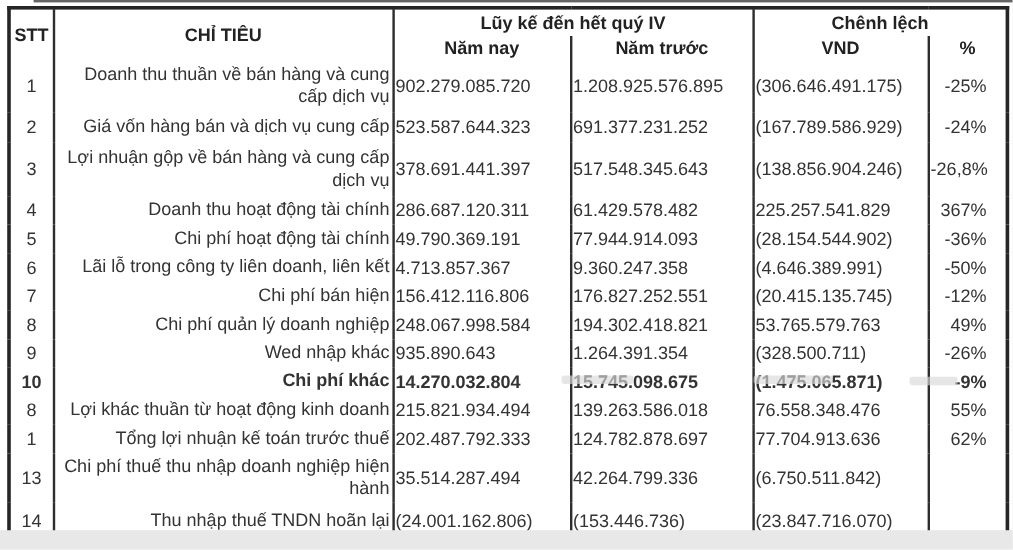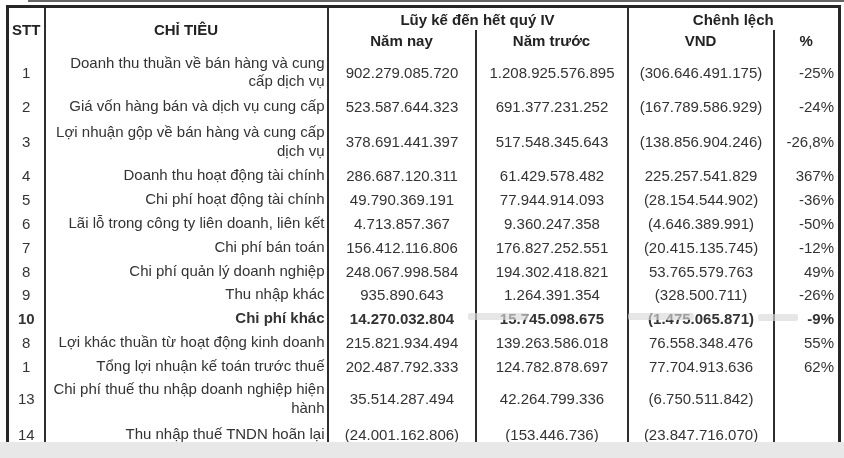--- a/index.html
+++ b/index.html
@@ -39,22 +39,22 @@
     text-align:center;vertical-align:middle;
     border-bottom:2px solid #2e2e2e;
     padding:0 2px;
   }
   tr.hrow1 th{height:22px;}
   tr.hrow2 th{height:20px;margin-left:42px;}
   
   tbody td{vertical-align:middle;color:#333;}
   td.stt{text-align:center;}
   td.label{text-align:right;padding:1px 2px 1px 4px;line-height:1.22;}
-  td.num{text-align:center;padding-right:0;white-space:nowrap;}
-  td.pct{text-align:right;padding-right:4px;white-space:nowrap;}
+  td.num{text-align:left;padding-right:0;white-space:nowrap;}
+  td.pct{text-align:right;padding-right:16px;white-space:nowrap;}
 
   tbody tr:nth-child(1) td{height:42px;}
   tbody tr:nth-child(2) td{height:23px;}
   tbody tr:nth-child(3) td{height:43px;}
   tbody tr:nth-child(4) td{height:21px;}
   tbody tr:nth-child(5) td{height:22px;}
   tbody tr:nth-child(6) td{height:22px;}
   tbody tr:nth-child(7) td{height:22px;}
   tbody tr:nth-child(8) td{height:22px;}
   tbody tr:nth-child(9) td{height:21px;}
@@ -138,37 +138,37 @@
         <tr>
           <td class="stt">6</td>
           <td class="label">Lãi lỗ trong công ty liên doanh, liên kết</td>
           <td class="num">4.713.857.367</td>
           <td class="num">9.360.247.358</td>
           <td class="num">(4.646.389.991)</td>
           <td class="pct">-50%</td>
         </tr>
         <tr>
           <td class="stt">7</td>
-          <td class="label">Chi phí bán toán</td>
+          <td class="label">Chi phí bán hiện</td>
           <td class="num">156.412.116.806</td>
           <td class="num">176.827.252.551</td>
           <td class="num">(20.415.135.745)</td>
           <td class="pct">-12%</td>
         </tr>
         <tr>
           <td class="stt">8</td>
           <td class="label">Chi phí quản lý doanh nghiệp</td>
           <td class="num">248.067.998.584</td>
           <td class="num">194.302.418.821</td>
           <td class="num">53.765.579.763</td>
           <td class="pct">49%</td>
         </tr>
         <tr>
           <td class="stt">9</td>
-          <td class="label">Thu nhập khác</td>
+          <td class="label">Wed nhập khác</td>
           <td class="num">935.890.643</td>
           <td class="num">1.264.391.354</td>
           <td class="num">(328.500.711)</td>
           <td class="pct">-26%</td>
         </tr>
         <tr>
           <td class="stt">10</td>
           <td class="label">Chi phí khác</td>
           <td class="num">14.270.032.804</td>
           <td class="num">15.745.098.675</td>

